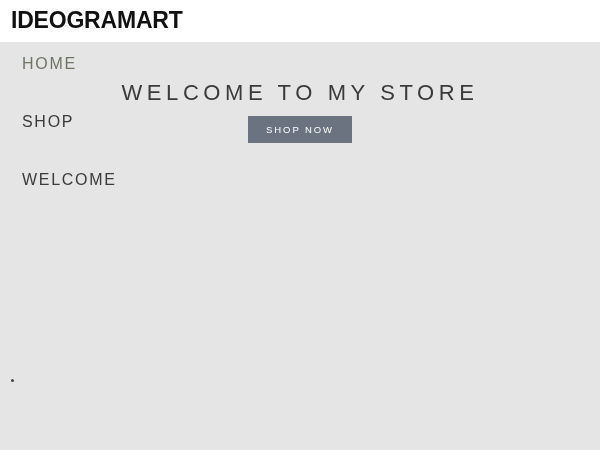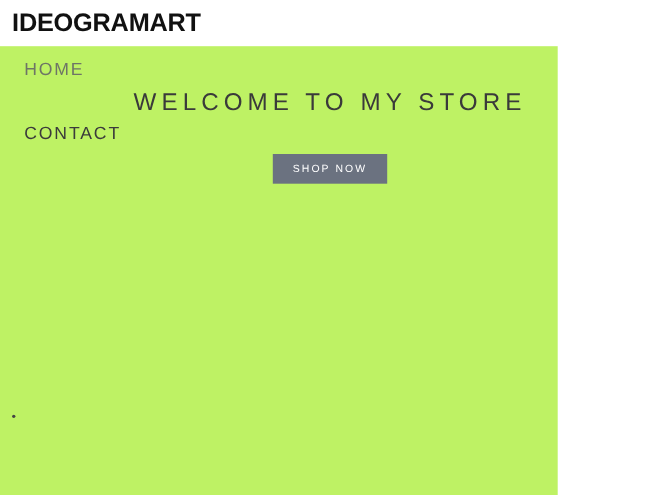--- a/index.html
+++ b/index.html
@@ -10,23 +10,23 @@
     width: 600px;
     height: 450px;
     background: #ffffff;
     font-family: "Liberation Sans", sans-serif;
     overflow: hidden;
     position: relative;
   }
 
   .page {
     position: relative;
-    width: 507px;
+    width: 600px;
     height: 450px;
-    background: #bef264;
+    background: #e5e5e5;
   }
 
   
   .site-header {
     position: absolute;
     top: 0;
     left: 0;
     width: 600px;
     height: 42px;
     background: #ffffff;
@@ -82,21 +82,21 @@
     margin: 0;
     font-family: Liberation Sans, sans-serif;
     font-size: 22px;
     font-weight: 300;
     letter-spacing: 4.6px;
     color: #3a3a3a;
     line-height: 30px;
     white-space: nowrap;
   }
   .hero-cta-wrap {
-    margin-top: 32px;
+    margin-top: 8px;
   }
   .hero-cta {
     display: inline-block;
     width: 104px;
     height: 27px;
     line-height: 27px;
     background: #6b7280;
     color: #ffffff;
     border: none;
     padding: 0;
@@ -131,21 +131,22 @@
 <body>
 
 <div class="page">
 
   <div class="site-header">
     <div class="site-logo">IDEOGRAMART</div>
   </div>
 
   <nav class="main-nav">
     <a class="nav-item is-active" href="#">HOME</a>
-    <a class="nav-item" href="#">CONTACT</a>
+    <a class="nav-item" href="#">SHOP</a>
+    <a class="nav-item" href="#">WELCOME</a>
   </nav>
 
   <section class="hero">
     <h1 class="hero-title">WELCOME TO MY STORE</h1>
     <div class="hero-cta-wrap">
       <a class="hero-cta" href="#">SHOP NOW</a>
     </div>
   </section>
 
   <ul class="footer-list">

